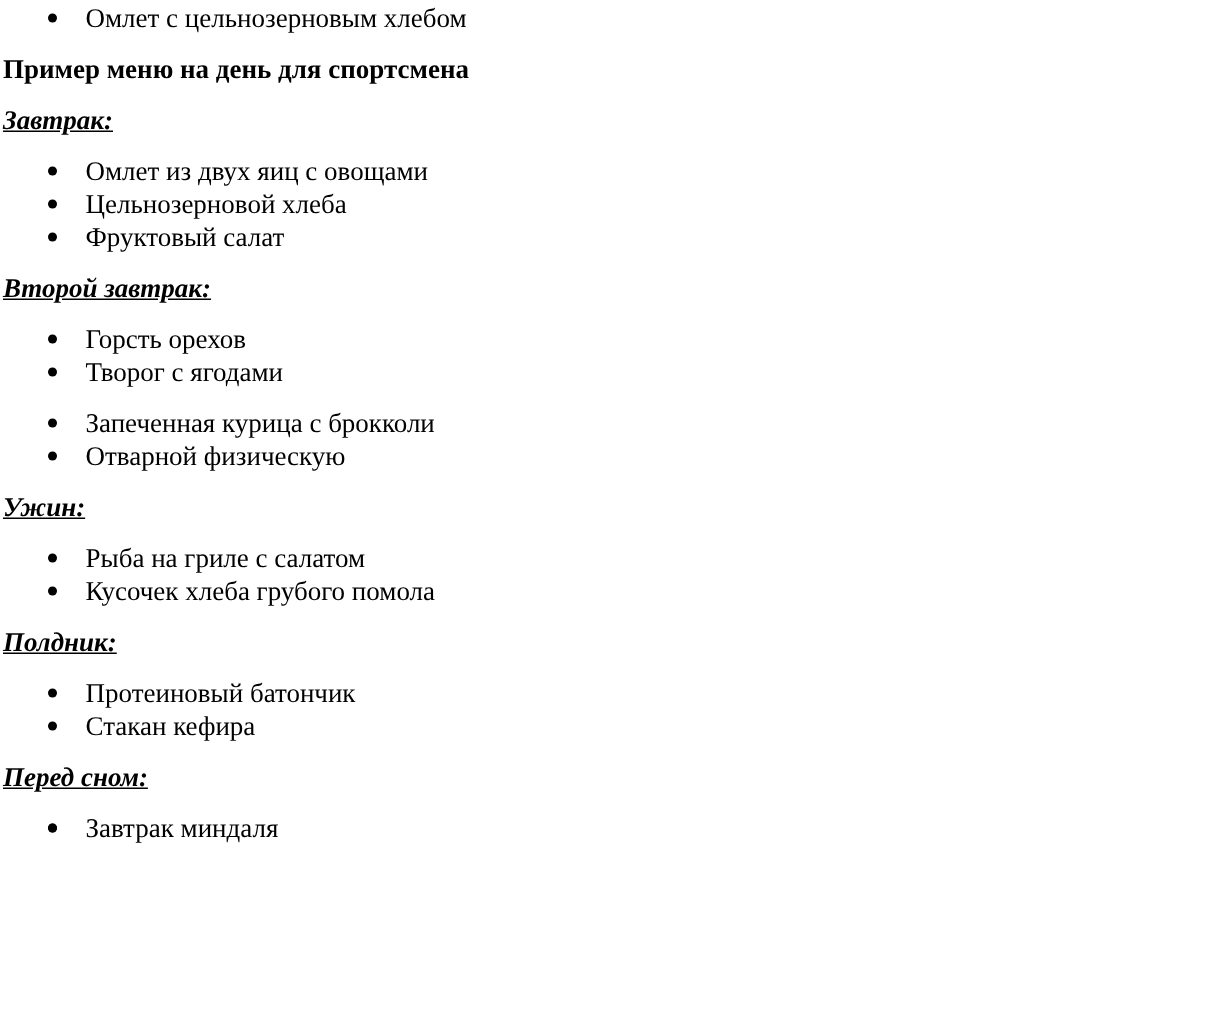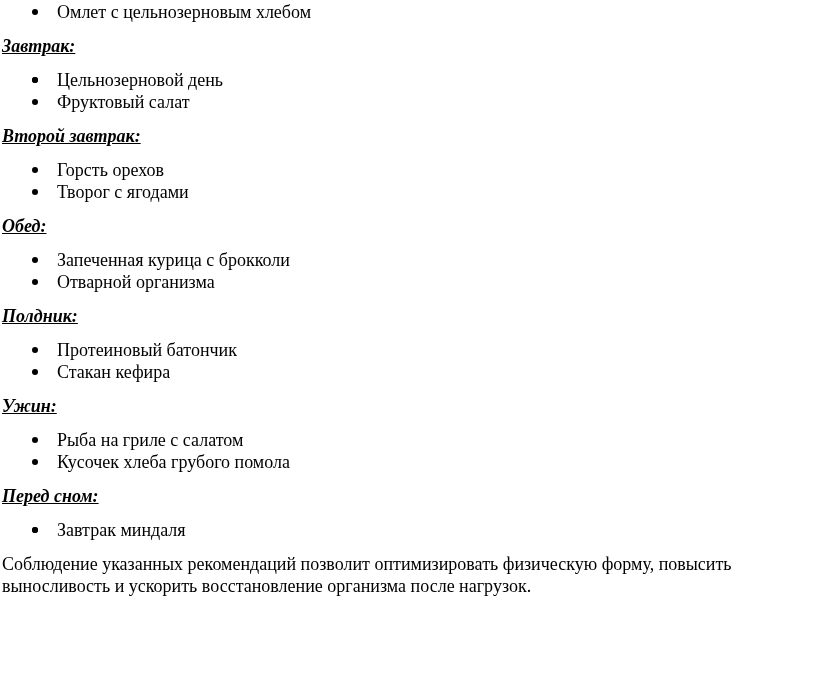--- a/index.html
+++ b/index.html
@@ -60,67 +60,66 @@
 
 <div class="doc">
 
   <ul class="bullets leading">
     <li>
       <span class="bullet-dot"></span>
       <span>Омлет с цельнозерновым хлебом</span>
     </li>
   </ul>
 
+  <p class="title">Пример меню на день для спортсмена</p>
 
   <div id="sections">
   <section class="menu-section">
     <p class="section-heading">Завтрак:</p>
     <ul class="bullets">
-          <li><span class="bullet-dot"></span></li>
-          <li><span class="bullet-dot"></span><span>Цельнозерновой день</span></li>
+          <li><span class="bullet-dot"></span><span>Омлет из двух яиц с овощами</span></li>
+          <li><span class="bullet-dot"></span><span>Цельнозерновой хлеба</span></li>
           <li><span class="bullet-dot"></span><span>Фруктовый салат</span></li>
         </ul>
   </section>
 
   <section class="menu-section">
     <p class="section-heading">Второй завтрак:</p>
     <ul class="bullets">
           <li><span class="bullet-dot"></span><span>Горсть орехов</span></li>
           <li><span class="bullet-dot"></span><span>Творог с ягодами</span></li>
         </ul>
   </section>
 
   <section class="menu-section">
-    <p class="section-heading">Обед:</p>
     <ul class="bullets">
           <li><span class="bullet-dot"></span><span>Запеченная курица с брокколи</span></li>
-          <li><span class="bullet-dot"></span><span>Отварной организма</span></li>
+          <li><span class="bullet-dot"></span><span>Отварной физическую</span></li>
+        </ul>
+  </section>
+
+  <section class="menu-section">
+    <p class="section-heading">Ужин:</p>
+    <ul class="bullets">
+          <li><span class="bullet-dot"></span><span>Рыба на гриле с салатом</span></li>
+          <li><span class="bullet-dot"></span><span>Кусочек хлеба грубого помола</span></li>
         </ul>
   </section>
 
   <section class="menu-section">
     <p class="section-heading">Полдник:</p>
     <ul class="bullets">
           <li><span class="bullet-dot"></span><span>Протеиновый батончик</span></li>
           <li><span class="bullet-dot"></span><span>Стакан кефира</span></li>
         </ul>
   </section>
 
   <section class="menu-section">
-    <p class="section-heading">Ужин:</p>
-    <ul class="bullets">
-          <li><span class="bullet-dot"></span><span>Рыба на гриле с салатом</span></li>
-          <li><span class="bullet-dot"></span><span>Кусочек хлеба грубого помола</span></li>
-        </ul>
-  </section>
-
-  <section class="menu-section">
     <p class="section-heading">Перед сном:</p>
     <ul class="bullets">
           <li><span class="bullet-dot"></span></li>
           <li><span class="bullet-dot"></span><span>Завтрак миндаля</span></li>
         </ul>
   </section>
 </div>
 
-  <p class="closing">Соблюдение указанных рекомендаций позволит оптимизировать физическую форму, повысить выносливость и ускорить восстановление организма после нагрузок.</p>
 
 </div>
 
 </body></html>

